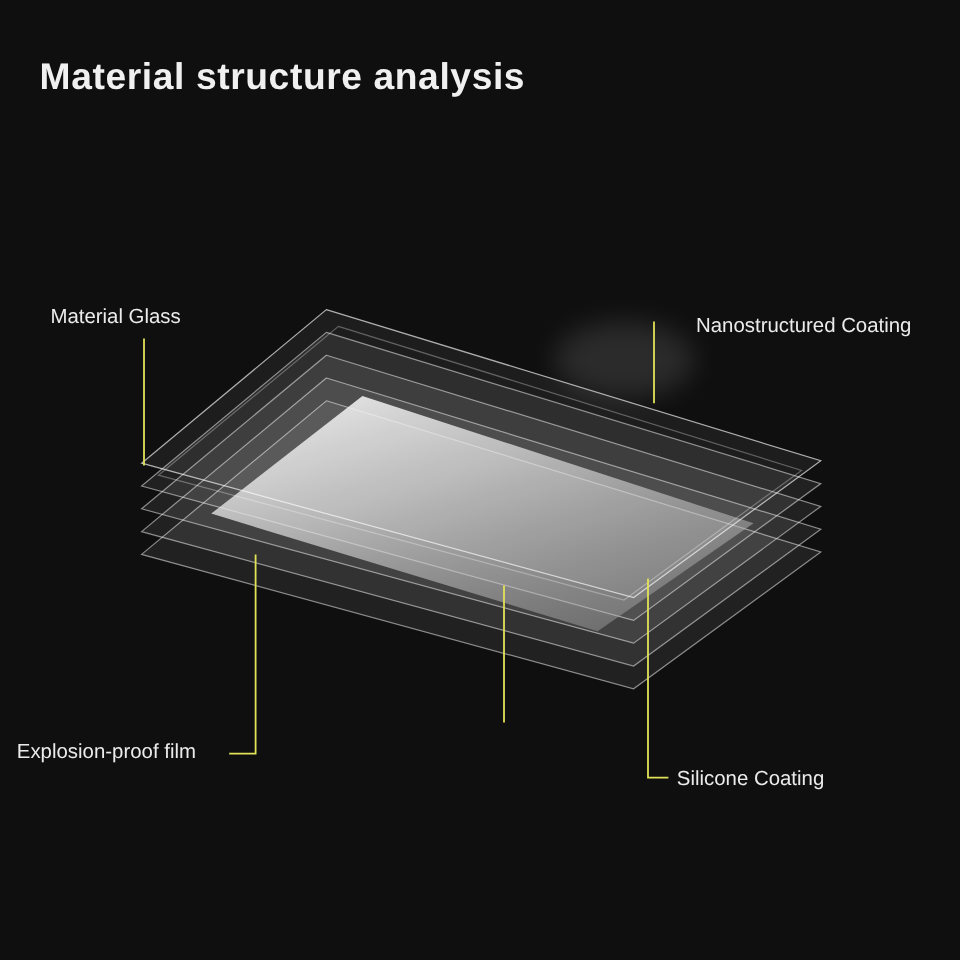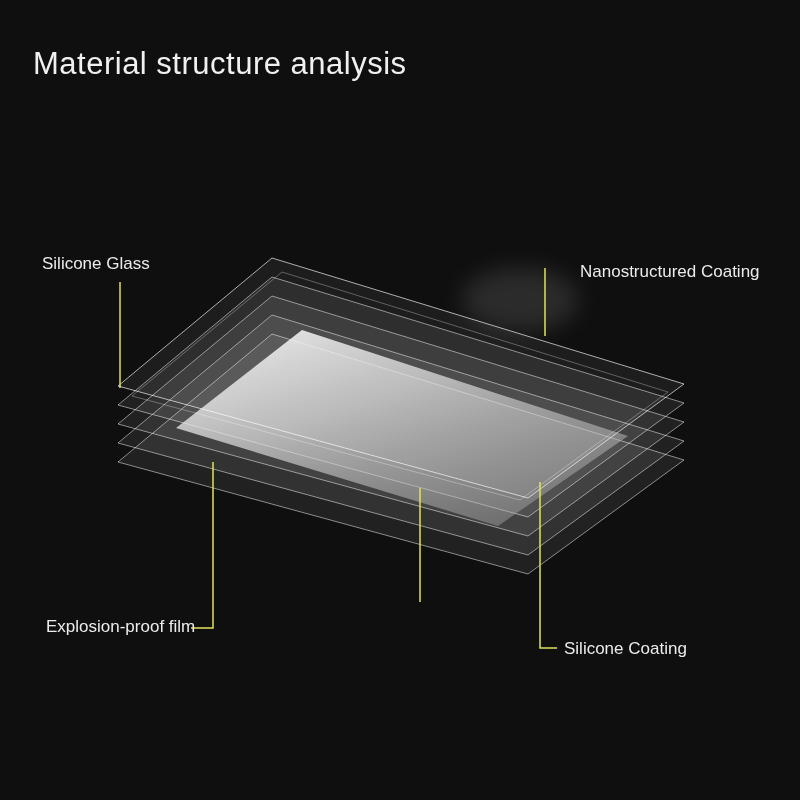--- a/index.html
+++ b/index.html
@@ -14,40 +14,40 @@
     background: #0f0f0f;
     overflow: hidden;
     font-family: "Liberation Sans", sans-serif;
   }
   .title {
     position: absolute;
     left: 33px;
     top: 46px;
     margin: 0;
     font-size: 31px;
-    font-weight: 400;
+    font-weight: 700;
     letter-spacing: 0.5px;
     color: #f0f0f0;
   }
   .diagram-svg {
     position: absolute;
     left: 0;
     top: 0;
     width: 800px;
     height: 800px;
   }
   .label {
     position: absolute;
     font-size: 17px;
     color: #ebebeb;
     white-space: nowrap;
   }
   .lbl-tempered   { left: 42px;  top: 254px; }
   .lbl-nano       { left: 580px; top: 242px; margin-top: 20px; }
-  .lbl-explosion  { left: 14px;  top: 617px; margin-left: 32px; }
+  .lbl-explosion  { left: 14px;  top: 617px; }
   .lbl-antiglare  { left: 345px; top: 608px; }
   .lbl-silicone   { left: 564px; top: 639px; text-align: center; }
 
   .sheet {
     fill: rgba(255,255,255,0.08);
     stroke: rgba(255,255,255,0.5);
     stroke-width: 1;
   }
   .sheet-top {
     fill: rgba(255,255,255,0.06);
@@ -96,18 +96,18 @@
     <polygon class="sheet-top" points="272,258 684,384 528,498 118,386"></polygon>
     <polygon class="inner-edge" points="282,272 668,392 520,500 132,396"></polygon>
 
     <path class="callout" d="M120,282 L120,388"></path>
     <path class="callout" d="M545,268 L545,336"></path>
     <path class="callout" d="M213,462 L213,628 L191,628"></path>
     <path class="callout" d="M420,488 L420,602"></path>
     <path class="callout" d="M540,482 L540,648 L557,648"></path>
   </svg>
 
-  <span class="label lbl-tempered">Silicone Glass</span>
+  <span class="label lbl-tempered">Material Glass</span>
   <span class="label lbl-nano">Nanostructured Coating</span>
   <span class="label lbl-explosion">Explosion-proof film</span>
   <span class="label lbl-silicone">Silicone Coating</span>
 
 </div>
 
 </body></html>

